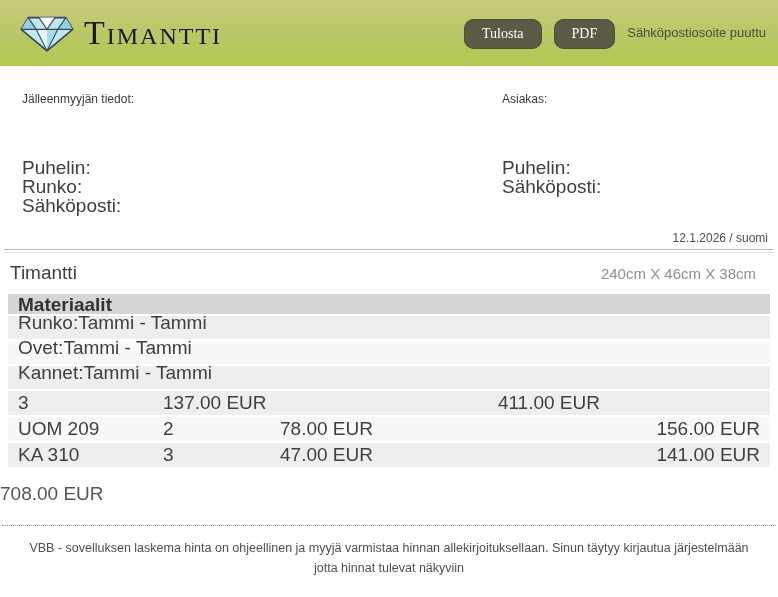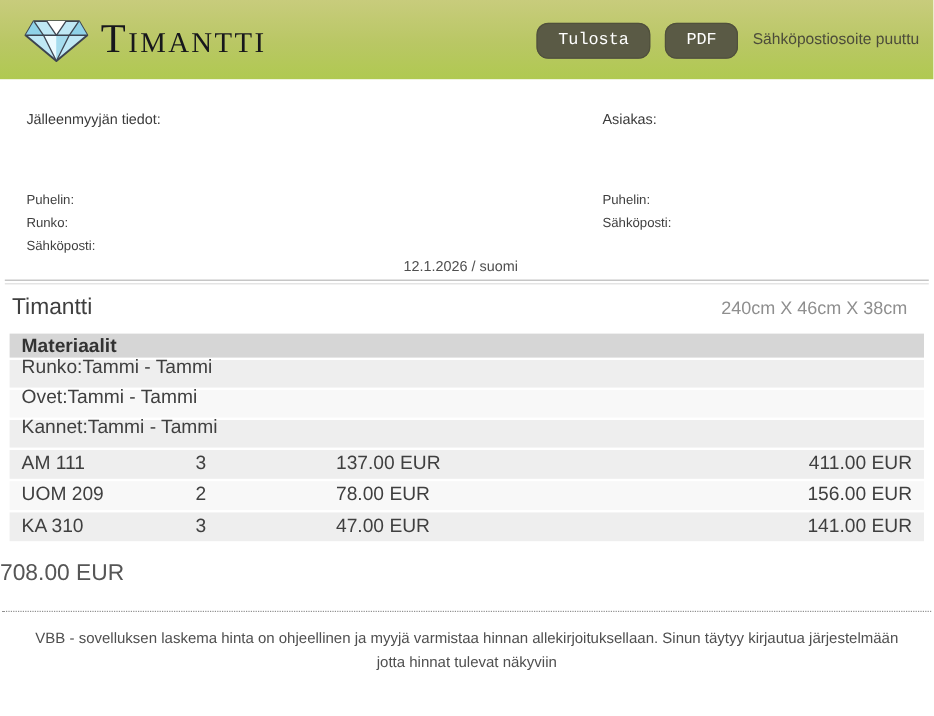--- a/index.html
+++ b/index.html
@@ -23,47 +23,47 @@
     font-variant: small-caps;
     font-size: 34px; line-height: 1;
     color: #17171c; letter-spacing: 2px;
     text-transform: lowercase;
   }
   .logo-text::first-letter { text-transform: uppercase; }
   .header-right { display: flex; align-items: flex-start; gap: 12px; padding-top: 2px; }
   .hdr-btn {
     background: #5a5a45; color: #fff; border: none;
     border-radius: 10px; padding: 7px 18px;
-    font-size: 14px; font-family: Liberation Mono, monospace; cursor: pointer;
+    font-size: 14px; font-family: Liberation Serif, serif; cursor: pointer;
     box-shadow: inset 0 0 0 1px #50503c;
   }
   .hdr-warning { font-size: 13px; color: #4c4c3a; padding-top: 6px; padding-right: 4px; }
 
   
   .info-section { display: flex; margin-top: 26px; }
   .info-col-left  { width: 502px; padding-left: 22px; }
   .info-col-right { flex: 1; }
   .info-title { font-size: 12px; font-weight: normal; color: #3b3b3b; }
   .info-spacer { height: 52px; }
-  .info-label { font-size: 11px; color: #3f3f3f; line-height: 19px; }
+  .info-label { font-size: 19px; color: #3f3f3f; line-height: 19px; }
 
   
-  .date-line { text-align: center; font-size: 12px; color: #4f4f4f; margin: 0 10px 4px 0; }
+  .date-line { text-align: right; font-size: 12px; color: #4f4f4f; margin: 16px 10px 4px 0; }
   .double-rule { height: 4px; border-top: 1px solid #b9b9b9; border-bottom: 1px solid #dedede; margin: 0 4px; }
 
   
   .product-line {
     display: flex; justify-content: space-between; align-items: baseline;
     margin: 9px 22px 10px 10px;
   }
   .product-name { font-size: 19px; color: #3f3f3f; }
   .product-dimensions { font-size: 15px; color: #8f8f8f; }
 
   
-  .quote-table { margin: 0 8px; width: 762px; font-size: 16px; }
+  .quote-table { margin: 0 8px; width: 762px; font-size: 19px; }
   .bar-header {
     background: #d6d6d6; font-weight: bold; color: #333;
     padding: 3px 10px; height: 20px; line-height: 15px; margin-bottom: 2px;
   }
   .mat-row {
     padding: 0 10px; height: 23px; line-height: 14px;
     margin-bottom: 2px; color: #3f3f3f;
   }
   .row-dark  { background: #eeeeee; }
   .row-light { background: #f8f8f8; }
@@ -145,21 +145,20 @@
   </div>
 
   <div class="quote-table">
     <div class="bar-header">Materiaalit</div>
     <div class="mat-row row-dark">Runko:Tammi - Tammi</div>
     <div class="mat-row row-light">Ovet:Tammi - Tammi</div>
     <div class="mat-row row-dark">Kannet:Tammi - Tammi</div>
 
 
     <div class="grid-row grid-data row-dark">
-      <span>AM 111</span>
       <span>3</span>
       <span>137.00 EUR</span>
       <span class="cell-right">411.00 EUR</span>
     </div>
     <div class="grid-row grid-data row-light">
       <span>UOM 209</span>
       <span>2</span>
       <span>78.00 EUR</span>
       <span class="cell-right">156.00 EUR</span>
     </div>

